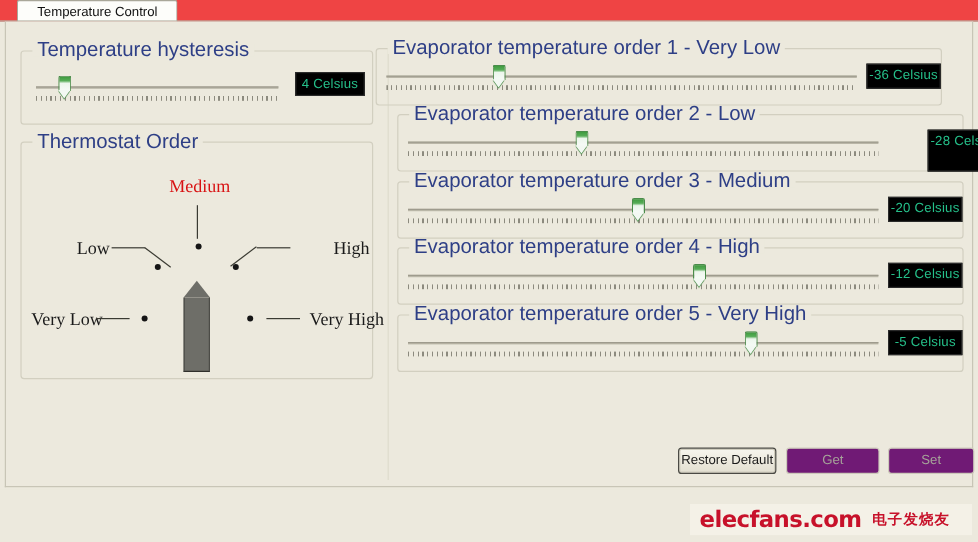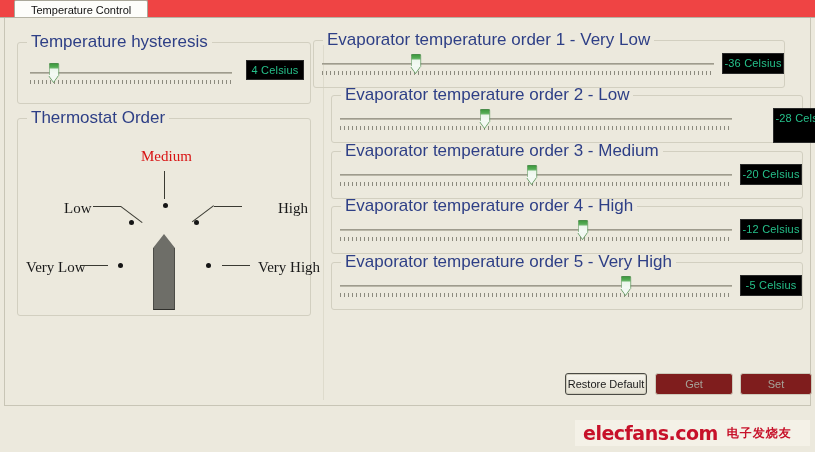--- a/index.html
+++ b/index.html
@@ -156,21 +156,21 @@
     cursor:pointer;
     white-space:nowrap;
   }
   .btn.default{
     border:1px solid #4a4a44;
     box-shadow:0 0 0 1px #cfccbd inset;
   }
   .btn.disabled{
     color:#a6a399;
     border:1px solid #cdcabb;
-    background:#7f1d1d;
+    background:#701a75;
     cursor:default;
   }
 
   
   .statusbar{
     position:absolute;left:0;top:408px;width:815px;height:44px;
     background:#ece9dd;
   }
 
   

